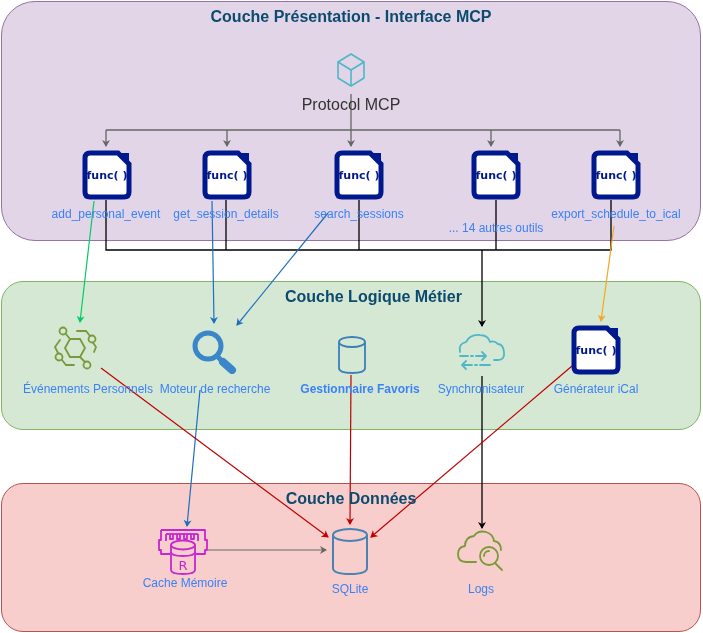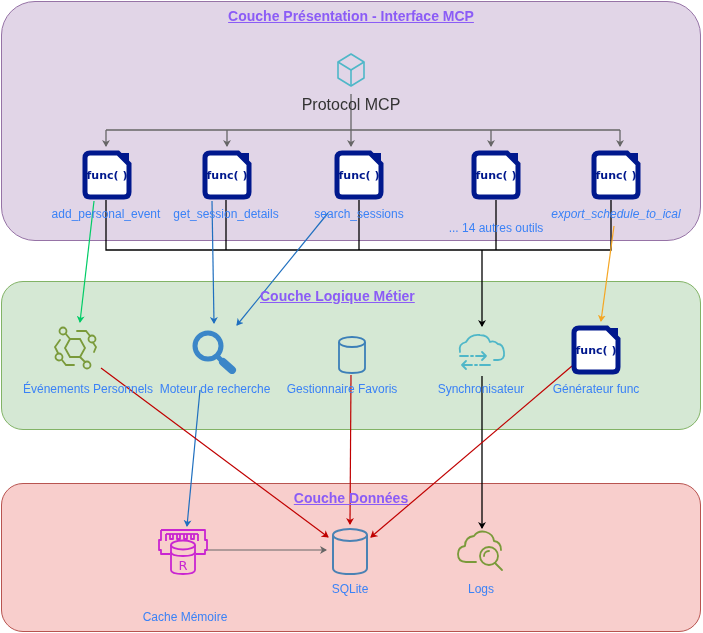--- a/index.html
+++ b/index.html
@@ -5,21 +5,21 @@
   html, body { margin: 0; padding: 0; background: #ffffff; }
   body { width: 703px; height: 633px; position: relative; overflow: hidden;
          font-family: "Liberation Sans", sans-serif; }
   .layer { position: absolute; box-sizing: border-box; border-radius: 34px; }
   .layer-presentation { left: 1px; top: 1px; width: 700px; height: 240px;
     background: #e1d5e7; border: 1px solid #9673a6; }
   .layer-logic { left: 1px; top: 281px; width: 700px; height: 149px;
     background: #d5e8d4; border: 1px solid #82b366; border-radius: 22px; }
   .layer-data { left: 1px; top: 483px; width: 700px; height: 149px;
     background: #f8cecc; border: 1px solid #b85450; border-radius: 22px; }
-  .layer-title { position: absolute; font-weight: bold; font-size: 14px; color: #8b5cf6; white-space: nowrap; text-decoration: underline; }
+  .layer-title { position: absolute; font-weight: bold; font-size: 16px; color: #0c4a6e; white-space: nowrap; }
   .lbl { position: absolute; font-size: 12px; color: #3b82f6; white-space: nowrap; transform: translateX(-50%); }
   .icon { position: absolute; }
   svg.wires { position: absolute; left: 0; top: 0; width: 703px; height: 633px; pointer-events: none; }
   .func-text { font-family: "DejaVu Sans", sans-serif; font-weight: bold; font-size: 11px; fill: #00188d; }
 </style>
 </head>
 <body>
 
 <div class="layer layer-presentation"></div>
 <div class="layer layer-logic"></div>
@@ -125,24 +125,24 @@
   </svg>
   <div class="lbl" style="left:496px; top:221px;">... 14 autres outils</div>
 </div>
 
 <div>
   <svg class="icon" style="left:591px; top:150px;" width="50" height="50" viewBox="0 0 50 50">
     <path d="M8,3 L36,3 L47,14 L47,42 Q47,47 42,47 L8,47 Q3,47 3,42 L3,8 Q3,3 8,3 Z" fill="#fff" stroke="#00188d" stroke-width="5"></path>
     <path d="M34,3 L47,16 L47,3 Z" fill="#00188d"></path>
     <text x="25" y="29" text-anchor="middle" class="func-text">func( )</text>
   </svg>
-  <div class="lbl" style="left:616px; top:207px;font-style:italic;">export_schedule_to_ical</div>
-</div>
-
-<div class="layer-title" style="left:260px; top:288px;">Couche Logique Métier</div>
+  <div class="lbl" style="left:616px; top:207px;">export_schedule_to_ical</div>
+</div>
+
+<div class="layer-title" style="left:285px; top:288px;">Couche Logique Métier</div>
 
 <div>
   <svg class="icon" style="left:50px; top:325px;" width="52" height="46" viewBox="0 0 52 46">
     <g fill="none" stroke="#7a9a3a" stroke-width="1.8" stroke-linecap="round">
       <path d="M20,14 L30,14 L35,23 L30,32 L20,32 L15,23 Z"></path>
       <circle cx="13" cy="6" r="3.5"></circle>
       <path d="M15.5,8.5 L20,14"></path>
       <path d="M27,6 L36,6 L40,11"></path>
       <circle cx="42" cy="14" r="3.5"></circle>
       <path d="M43,17.5 L46,22 L44,27"></path>
@@ -165,59 +165,59 @@
   <div class="lbl" style="left:215px; top:382px;">Moteur de recherche</div>
 </div>
 
 <div>
   <svg class="icon" style="left:336px; top:335px;" width="32" height="40" viewBox="0 0 32 40">
     <g fill="none" stroke="#3c7fb8" stroke-width="1.8">
       <ellipse cx="16" cy="7" rx="13" ry="5"></ellipse>
       <path d="M3,7 L3,33 Q3,38 16,38 Q29,38 29,33 L29,7"></path>
     </g>
   </svg>
-  <div class="lbl" style="left:342px; top:382px;">Gestionnaire Favoris</div>
+  <div class="lbl" style="left:360px; top:382px;font-weight:bold;">Gestionnaire Favoris</div>
 </div>
 
 <div>
   <svg class="icon" style="left:456px; top:332px;" width="54" height="44" viewBox="0 0 54 44">
     <g fill="none" stroke="#4fb7c8" stroke-width="1.8" stroke-linecap="round" stroke-linejoin="round">
       <path d="M4,20 Q2,12 10,10 Q14,2 24,3 Q32,3 34,10 Q38,8 42,12 Q47,12 48,20 Q49,28 42,28 L38,28"></path>
       <path d="M4,24 L12,24 M15,24 L17,24 M20,24 L30,24 L26,20 M30,24 L26,28"></path>
       <path d="M34,33 L24,33 M21,33 L19,33 M16,33 L6,33 L10,29 M6,33 L10,37"></path>
     </g>
   </svg>
   <div class="lbl" style="left:481px; top:382px;">Synchronisateur</div>
 </div>
 
 <div>
   <svg class="icon" style="left:571px; top:325px;" width="50" height="50" viewBox="0 0 50 50">
     <path d="M8,3 L36,3 L47,14 L47,42 Q47,47 42,47 L8,47 Q3,47 3,42 L3,8 Q3,3 8,3 Z" fill="#fff" stroke="#00188d" stroke-width="5"></path>
     <path d="M34,3 L47,16 L47,3 Z" fill="#00188d"></path>
     <text x="25" y="29" text-anchor="middle" class="func-text">func( )</text>
   </svg>
-  <div class="lbl" style="left:596px; top:382px;">Générateur func</div>
+  <div class="lbl" style="left:596px; top:382px;">Générateur iCal</div>
 </div>
 
 <div class="layer-title" style="left:351px; top:490px; transform:translateX(-50%);">Couche Données</div>
 
 <div>
   <svg class="icon" style="left:158px; top:528px;" width="52" height="48" viewBox="0 0 52 48">
     <g fill="none" stroke="#c925d1" stroke-width="1.8" stroke-linejoin="round">
       <path d="M3,2 L47,2 L47,12 L49,12 L49,22 L47,22 L47,26 L38,26"></path>
       <path d="M3,2 L3,12 L1,12 L1,22 L3,22 L3,26 L12,26"></path>
       <path d="M8,6 L8,13 M12,6 L12,11 L15,11 L15,6 M19,6 L19,11 L22,11 L22,6 M26,6 L26,11 L29,11 L29,6 M33,6 L33,11 L36,11 L36,6 M40,6 L40,13"></path>
       <path d="M8,6 L40,6"></path>
       <ellipse cx="25" cy="17" rx="12" ry="4.5"></ellipse>
       <path d="M13,17 L13,42 Q13,46 25,46 Q37,46 37,42 L37,17"></path>
       <path d="M13,24 Q13,28 25,28 Q37,28 37,24"></path>
     </g>
     <text x="25" y="42" text-anchor="middle" font-family="DejaVu Sans, sans-serif" font-size="13" fill="#c925d1">R</text>
   </svg>
-  <div class="lbl" style="left:185px; top:610px;">Cache Mémoire</div>
+  <div class="lbl" style="left:185px; top:576px;">Cache Mémoire</div>
 </div>
 
 <div>
   <svg class="icon" style="left:330px; top:527px;" width="40" height="50" viewBox="0 0 40 50">
     <g fill="none" stroke="#4a82b4" stroke-width="2">
       <ellipse cx="20" cy="8" rx="17" ry="6"></ellipse>
       <path d="M3,8 L3,41 Q3,47 20,47 Q37,47 37,41 L37,8"></path>
     </g>
   </svg>
   <div class="lbl" style="left:350px; top:582px;">SQLite</div>

